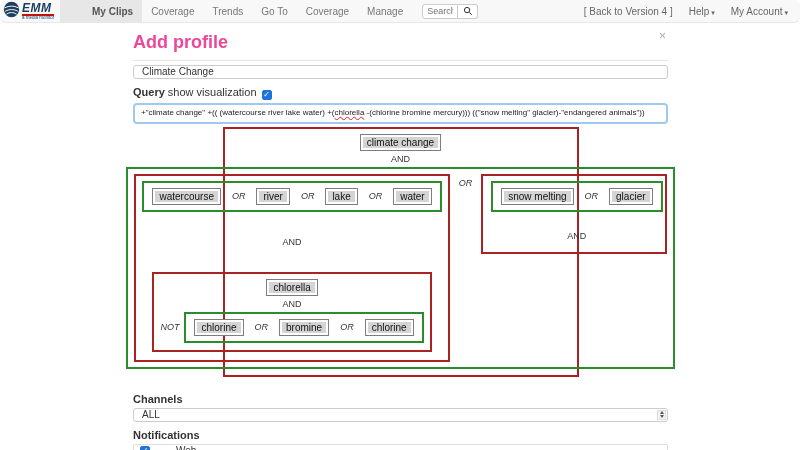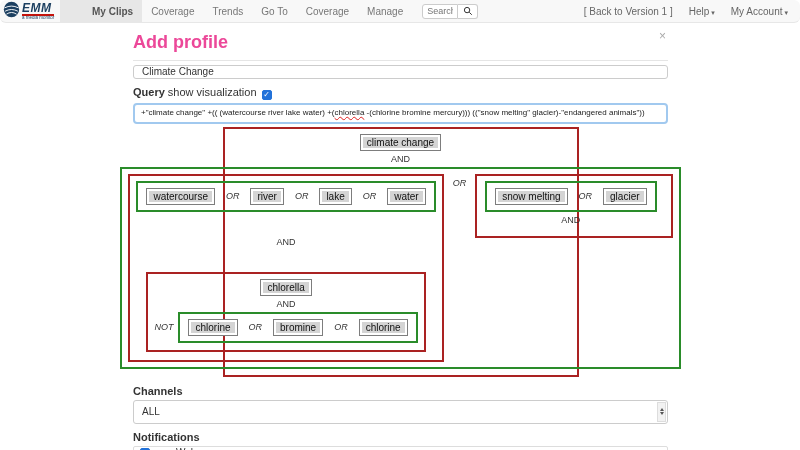--- a/index.html
+++ b/index.html
@@ -40,40 +40,40 @@
   .vcol { display: flex; flex-direction: column; align-items: center; }
   .vrow { display: flex; flex-direction: row; align-items: center; }
   .and-box { border: 2px solid #aa2222; }
   .or-box { border: 2px solid #2a8c2a; }
   .op { font-size: 9px; color: #333; padding: 3px 0; }
   .op-inline { font-size: 9px; color: #333; font-style: italic; }
   .term { background: #d4d4d4; border: 1px solid #7d7d7d; box-shadow: inset 0 0 0 2px #fff; font-size: 10px; color: #111; padding: 2px 6px; white-space: nowrap; }
   .outer-and { padding: 5px 4px 6px 4px; width: 356px; }
   .or-group-main { padding: 5px 6px; align-items: flex-start; }
   .left-and { padding: 5px 6px 8px 6px; gap: 22px; }
-  .right-and { padding: 5px 14px 8px 8px; }
+  .right-and { padding: 5px 2px 8px 8px; gap: 16px; }
   .or-terms { padding: 5px 8px; gap: 11px; }
   .inner-and { padding: 5px 6px 7px 6px; }
   .or-main-sep { margin: 4px 9px 0 9px; }
   .not-row { gap: 5px; }
 
   
-  .select-box { width: 100%; height: 24px; border: 1px solid #ccc; border-radius: 3px; font-size: 10px; padding: 0 8px; display: flex; align-items: center; position: relative; cursor: pointer; background:#fff; }
+  .select-box { width: 100%; height: 14px; border: 1px solid #ccc; border-radius: 3px; font-size: 10px; padding: 0 8px; display: flex; align-items: center; position: relative; cursor: pointer; background:#fff; }
   .spinner { position: absolute; right: 1px; top: 1px; bottom: 1px; width: 9px; border: 1px solid #ddd; background: #f2f2f2; display: flex; flex-direction: column; align-items: center; justify-content: center; gap: 1px; }
   .spinner i { display: block; width: 0; height: 0; border-left: 2px solid transparent; border-right: 2px solid transparent; }
   .spin-up { border-bottom: 3px solid #555; }
   .spin-dn { border-top: 3px solid #555; }
 
   .check-row { width: 100%; border: 1px solid #ddd; border-radius: 2px; height: 14px; display: flex; align-items: center; margin-bottom: 2px; background: #fff; }
   .cb { width: 10px; height: 10px; border: 1px solid #b5b5b5; border-radius: 2px; background: #fff; margin-left: 6px; display: inline-flex; align-items: center; justify-content: center; font-size: 8px; color: #fff; cursor: pointer; flex: none; }
   .cb.checked { background: #2272d9; border-color: #2272d9; }
   .cb.checked::after { content: "✓"; }
   .check-row .row-label { font-size: 10px; color: #333; margin-left: 26px; }
 
-  .mt8 { margin-top: 8px; }
+  .mt8 { margin-top: 16px; }
 </style>
 </head>
 <body>
 
 <div class="navbar">
   <div class="logo">
     <span>
       <svg width="17" height="17" viewBox="0 0 20 20">
         <circle cx="10" cy="10" r="9" fill="#1c3f60"></circle>
         <path d="M2 8 Q10 4 18 8 M2.5 12 Q10 8 17.5 12 M4 15.5 Q10 11.5 16 15.5" stroke="#ffffff" stroke-width="1.1" fill="none"></path>
@@ -97,21 +97,21 @@
     <button>
       <span>
         <svg width="10" height="10" viewBox="0 0 16 16">
           <circle cx="6.5" cy="6.5" r="4.3" fill="none" stroke="#333" stroke-width="1.6"></circle>
           <line x1="10" y1="10" x2="14" y2="14" stroke="#333" stroke-width="1.6"></line>
         </svg>
       </span>
     </button>
   </div>
   <div class="nav-right">
-    <span>[ Back to Version 1 ]</span>
+    <span>[ Back to Version 4 ]</span>
     <span><span>Help</span><span class="crt">▾</span></span>
     <span><span>My Account</span><span class="crt">▾</span></span>
   </div>
 </div>
 
 <div class="content">
 
   <div class="panel-header">
     <div class="panel-title">Add profile</div>
     <span class="close-x">×</span>

